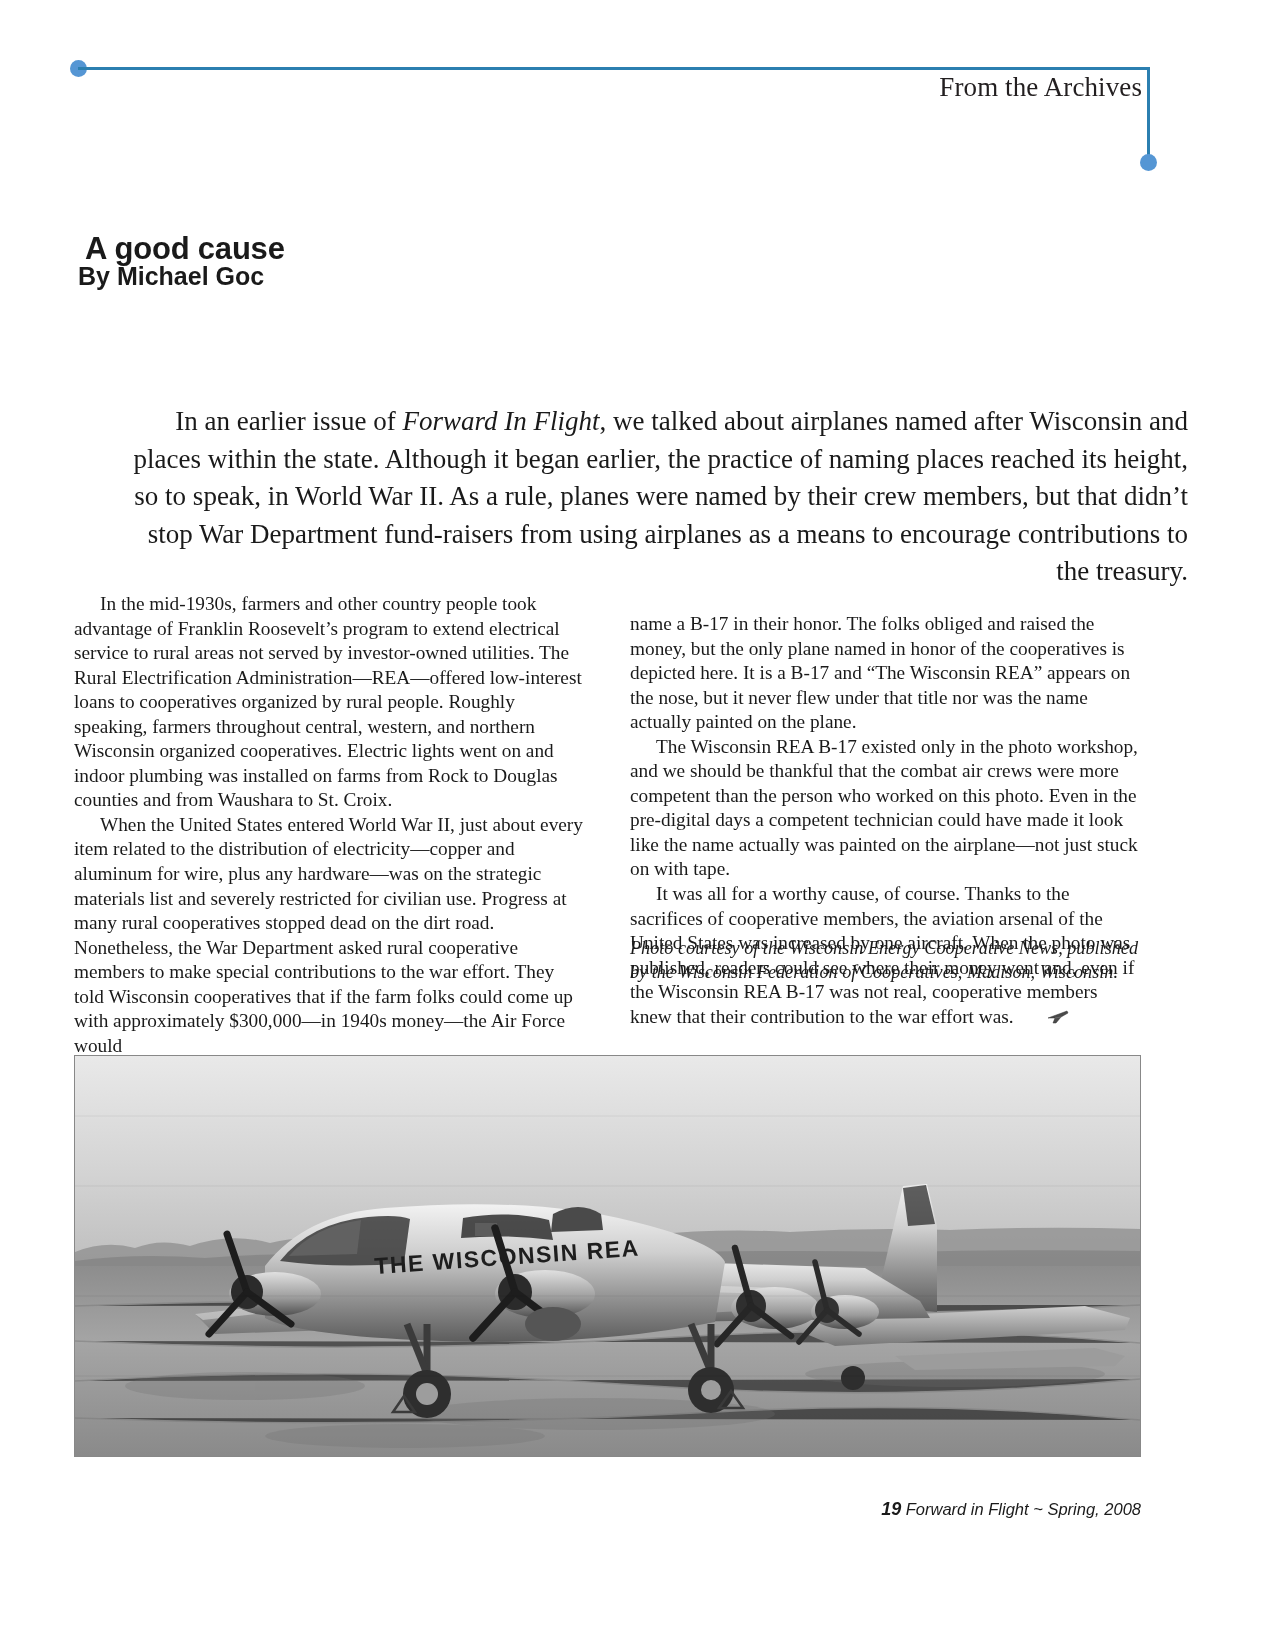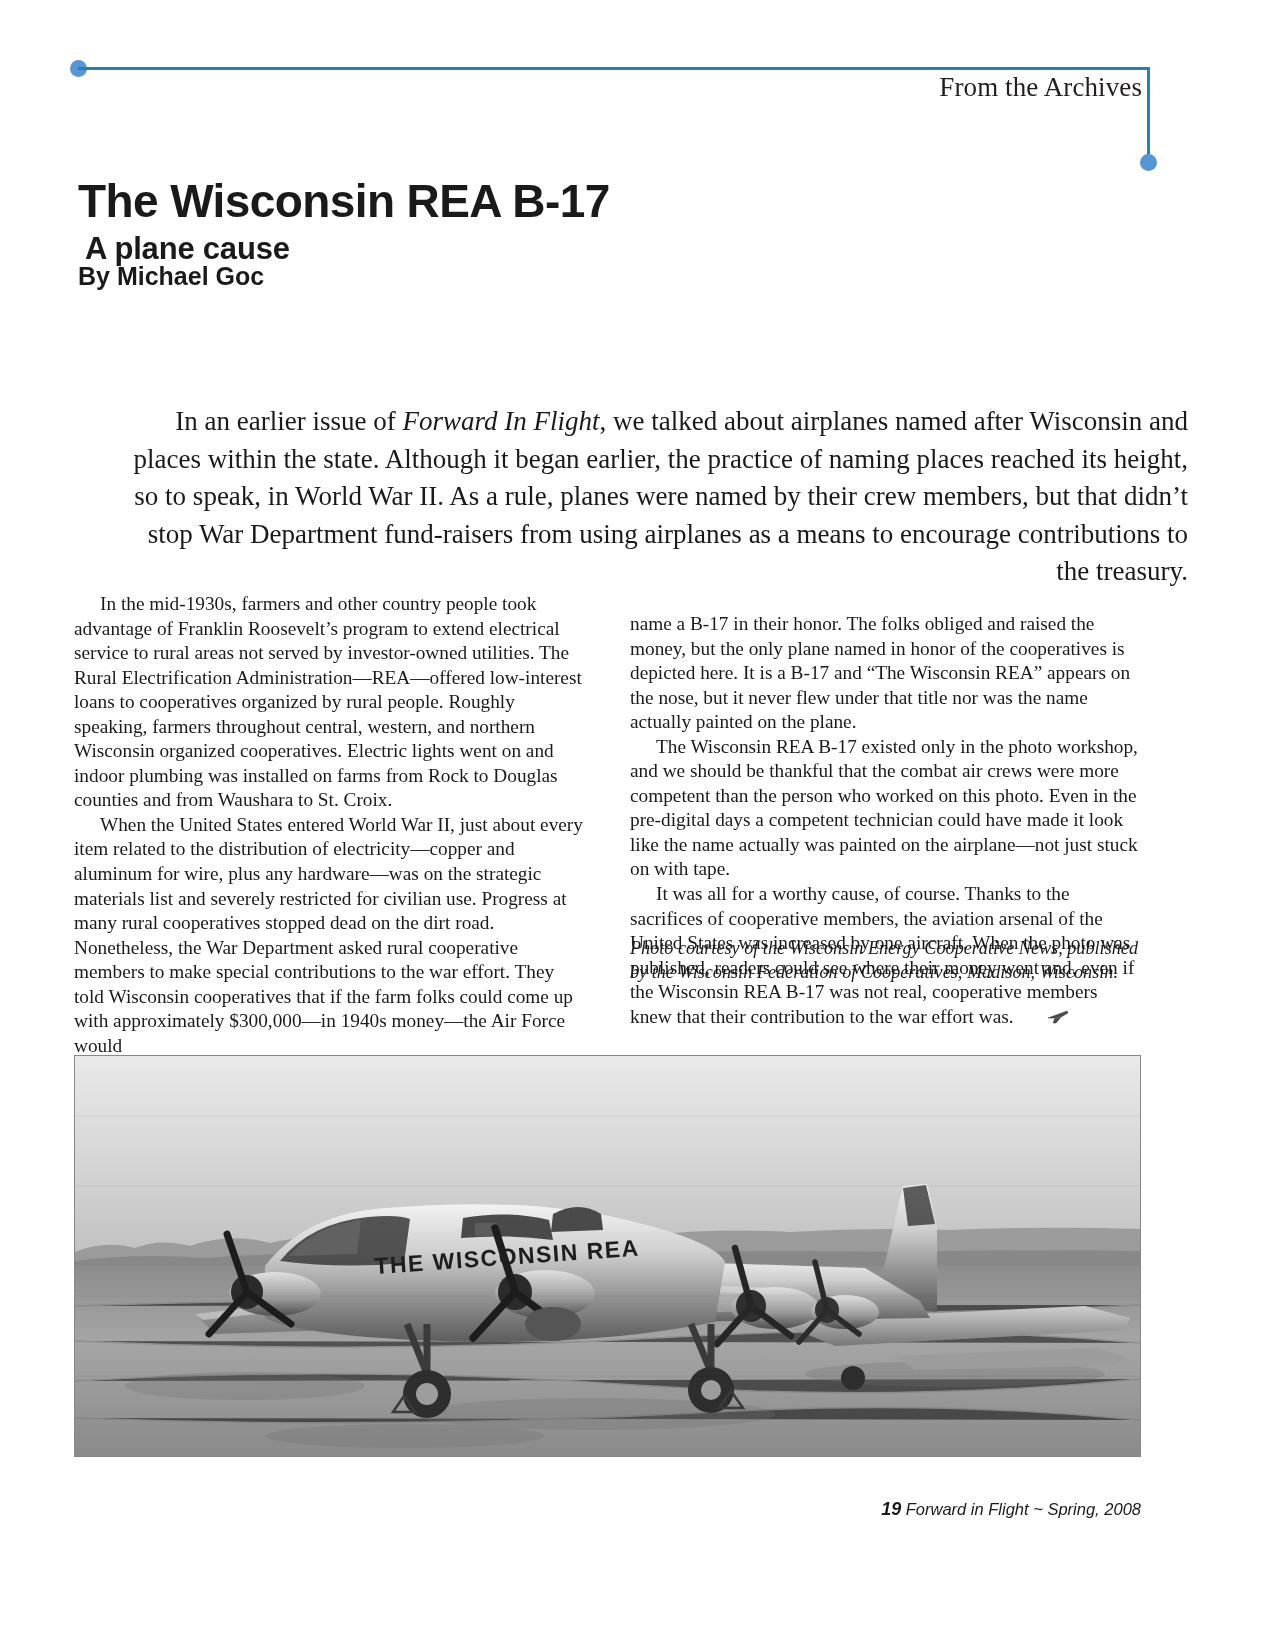--- a/index.html
+++ b/index.html
@@ -183,22 +183,21 @@
 
   <div class="rule-wrap">
     <div class="dot dot-left"></div>
     <div class="rule-h"></div>
     <div class="rule-v"></div>
     <div class="dot dot-right"></div>
   </div>
 
   <div class="kicker">From the Archives</div>
 
-  <h1 class="title">The Wisconsin REA B-17</h1>
-  <h2 class="subtitle">A plane cause</h2>
+  <h2 class="subtitle">A good cause</h2>
   <div class="byline">By Michael Goc</div>
 
   <div class="lead">
     <span>In an earlier issue of </span><i>Forward In Flight</i><span>, we talked about airplanes named after Wisconsin and places within the state. Although it began earlier, the practice of naming places reached its height, so to speak, in World War II. As a rule, planes were named by their crew members, but that didn’t stop War Department fund-raisers from using airplanes as a means to encourage contributions to the treasury.</span>
   </div>
 
   <div class="cols">
 
     <div class="col col-left">
       <p>In the mid-1930s, farmers and other country people took advantage of Franklin Roosevelt’s program to extend electrical service to rural areas not served by investor-owned utilities. The Rural Electrification Administration—REA—offered low-interest loans to cooperatives organized by rural people. Roughly speaking, farmers throughout central, western, and northern Wisconsin organized cooperatives. Electric lights went on and indoor plumbing was installed on farms from Rock to Douglas counties and from Waushara to St. Croix.</p>

